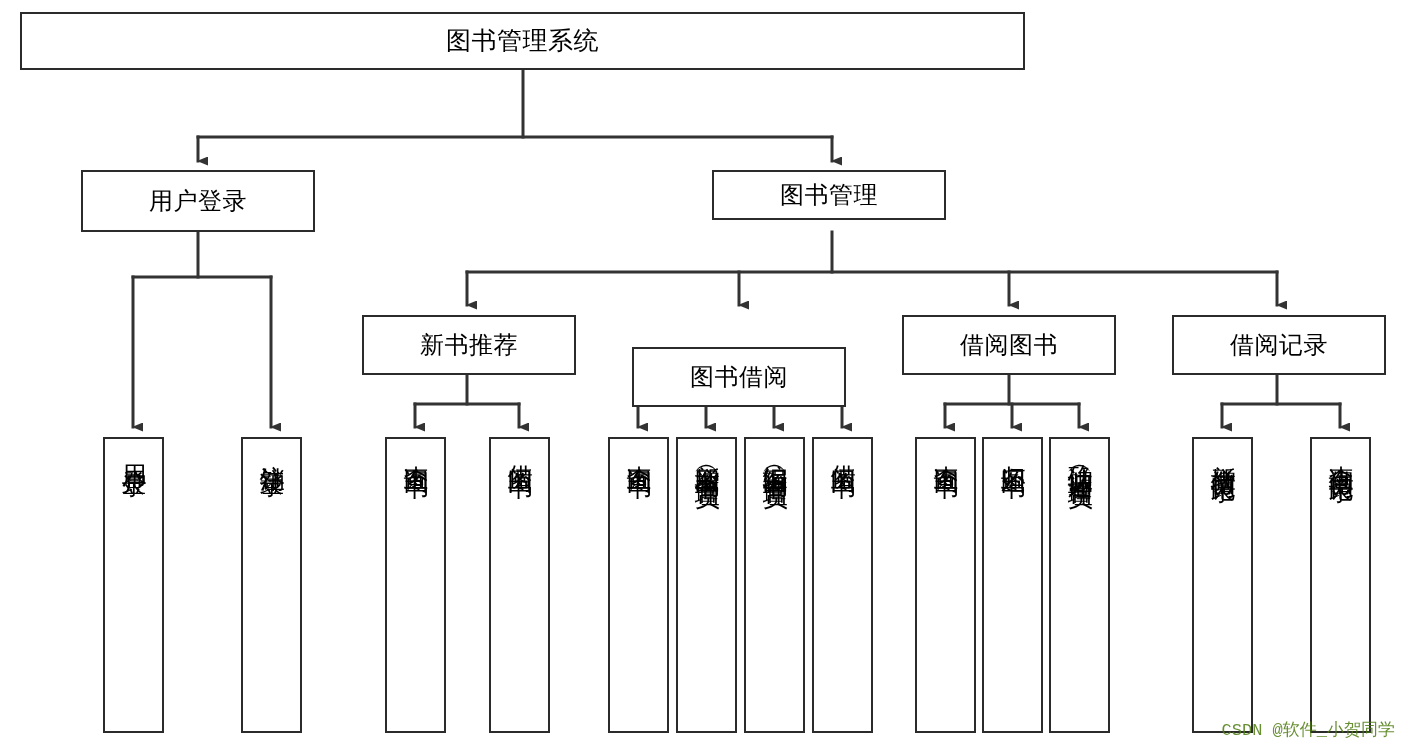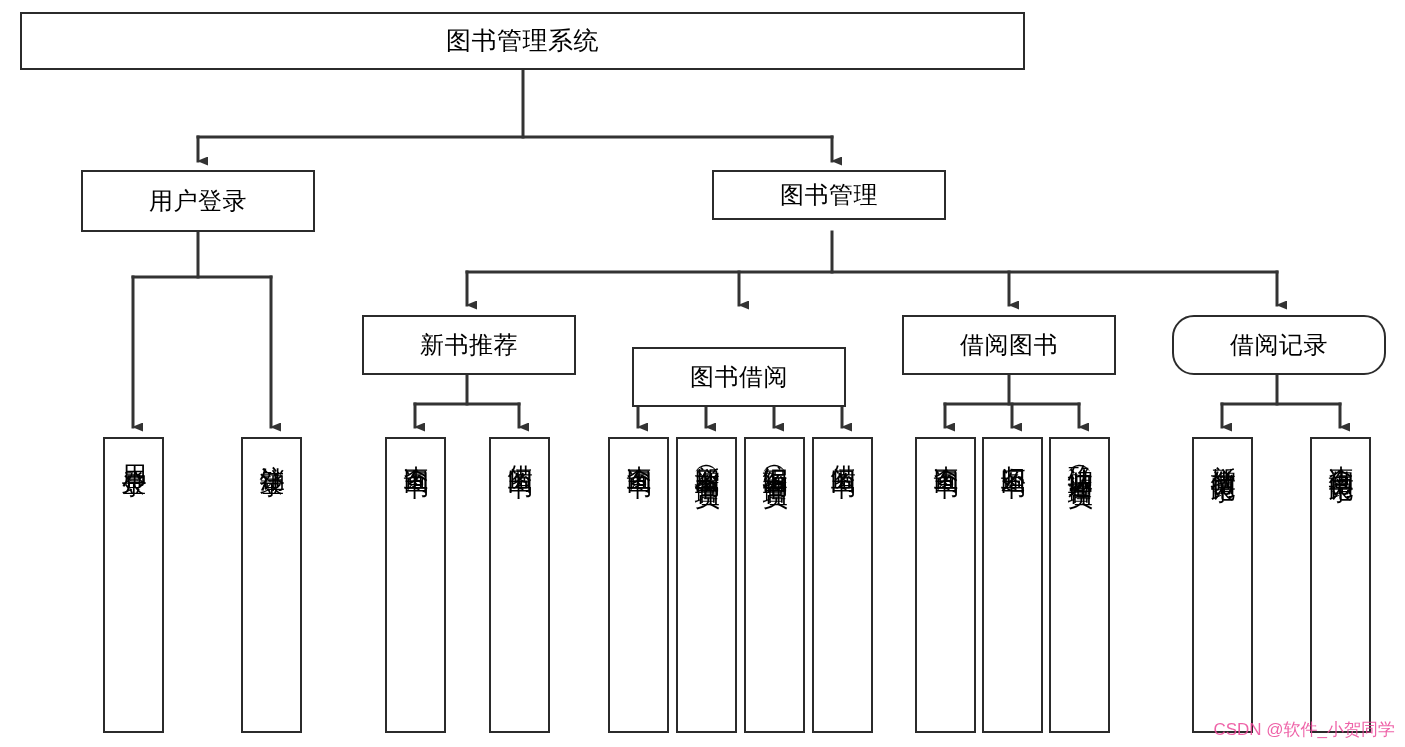--- a/index.html
+++ b/index.html
@@ -64,25 +64,25 @@
     font-size: 25px;
     letter-spacing: 3px;
     line-height: 1.05;
     text-align: left;
   }
   .watermark {
     position: absolute;
     right: 10px;
     bottom: 6px;
     font-size: 17px;
-    color: #ec4899;
+    color: #4d7c0f;
     opacity: 0.85;
     white-space: nowrap;
     pointer-events: none;
-    font-family: Liberation Sans, sans-serif;
+    font-family: Liberation Mono, monospace;
   }
 </style>
 </head>
 <body>
 
 <div id="diagram-root">
 
   <svg id="diagram-svg" viewBox="0 0 1405 747" xmlns="http://www.w3.org/2000/svg">
     <defs>
       <marker id="arrowhead" markerWidth="9" markerHeight="11" refX="4.5" refY="10" orient="auto" markerUnits="userSpaceOnUse">
@@ -152,21 +152,21 @@
   </div>
 
   <div class="node horizontal" style="left:632px; top:315px; width:214px; height:60px;margin-top:32px;">
     <span class="node-label">图书借阅</span>
   </div>
 
   <div class="node horizontal" style="left:902px; top:315px; width:214px; height:60px;">
     <span class="node-label">借阅图书</span>
   </div>
 
-  <div class="node horizontal" style="left:1172px; top:315px; width:214px; height:60px;border-radius:22px;">
+  <div class="node horizontal" style="left:1172px; top:315px; width:214px; height:60px;">
     <span class="node-label">借阅记录</span>
   </div>
 
   <div class="node vertical" style="left:103px; top:437px; width:61px; height:296px;">
     <span class="node-label">用户登录</span>
   </div>
 
   <div class="node vertical" style="left:241px; top:437px; width:61px; height:296px;">
     <span class="node-label">注销登录</span>
   </div>

